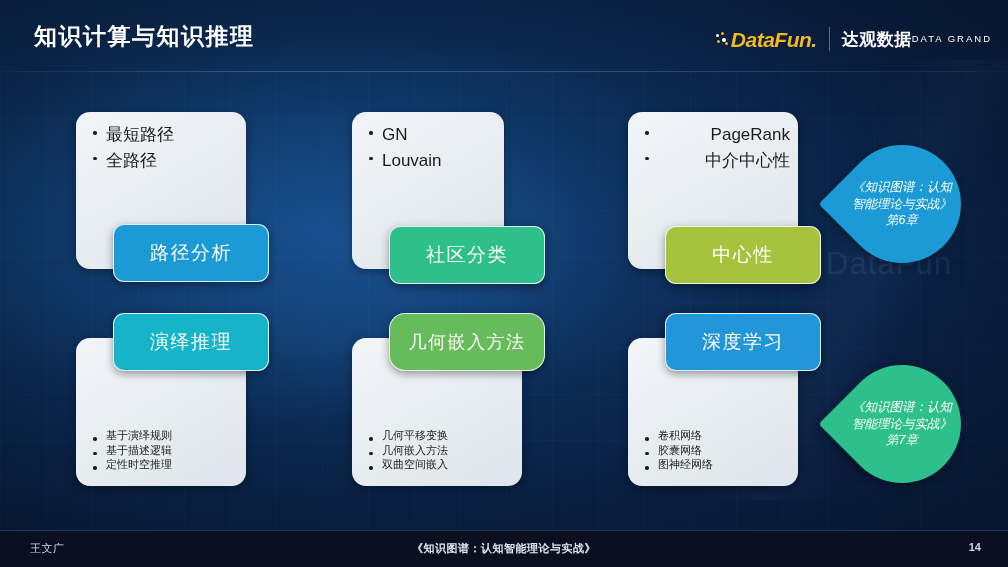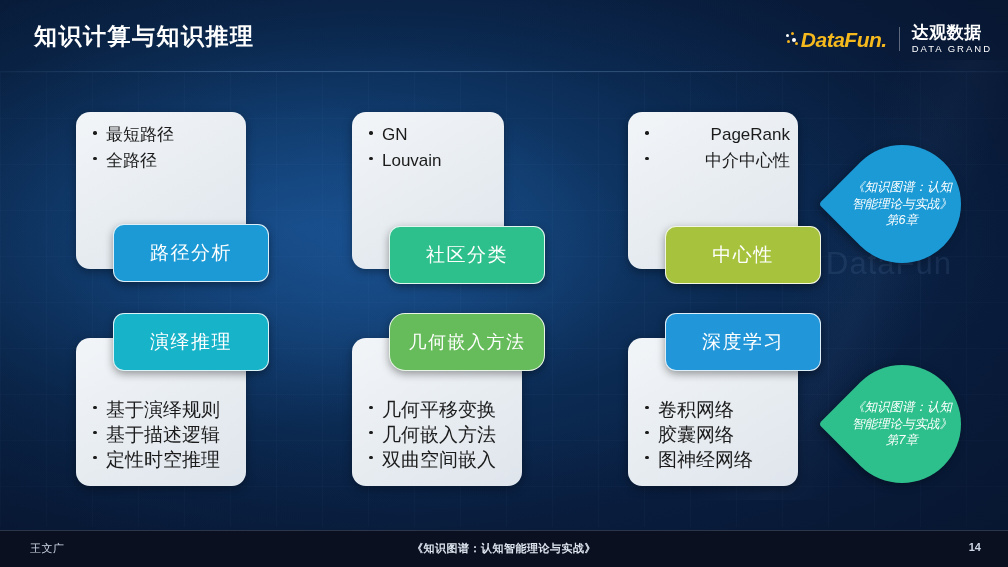--- a/index.html
+++ b/index.html
@@ -121,21 +121,21 @@
     letter-spacing: -0.5px;
     line-height: 1;
   }
   .logo-sep {
     width: 1px; height: 24px;
     background: rgba(255,255,255,0.35);
     margin: 0 4px;
   }
   .logo-cn {
     display: flex;
-    flex-direction: column;
+    flex-direction: row;
     line-height: 1;
   }
   .logo-cn-main {
     font-size: 17px;
     font-weight: bold;
     color: #ffffff;
     letter-spacing: 0.5px;
   }
   .logo-cn-sub {
     font-size: 9.5px;
@@ -157,21 +157,21 @@
     right: 8px;
     margin: 0;
     padding: 0;
     list-style: none;
   }
   .card.top .bullets { top: 10px; }
   .card.bottom .bullets { bottom: 14px; }
   .card .bullets li {
     position: relative;
     padding-left: 16px;
-    font-size: 19px;
+    font-size: 11px;
     line-height: 1.32;
     color: #1b1b1b;
     white-space: nowrap;
   }
   .card .bullets li::before {
     content: "";
     position: absolute;
     left: 3px;
     top: 9px;
     width: 3.5px; height: 3.5px;

